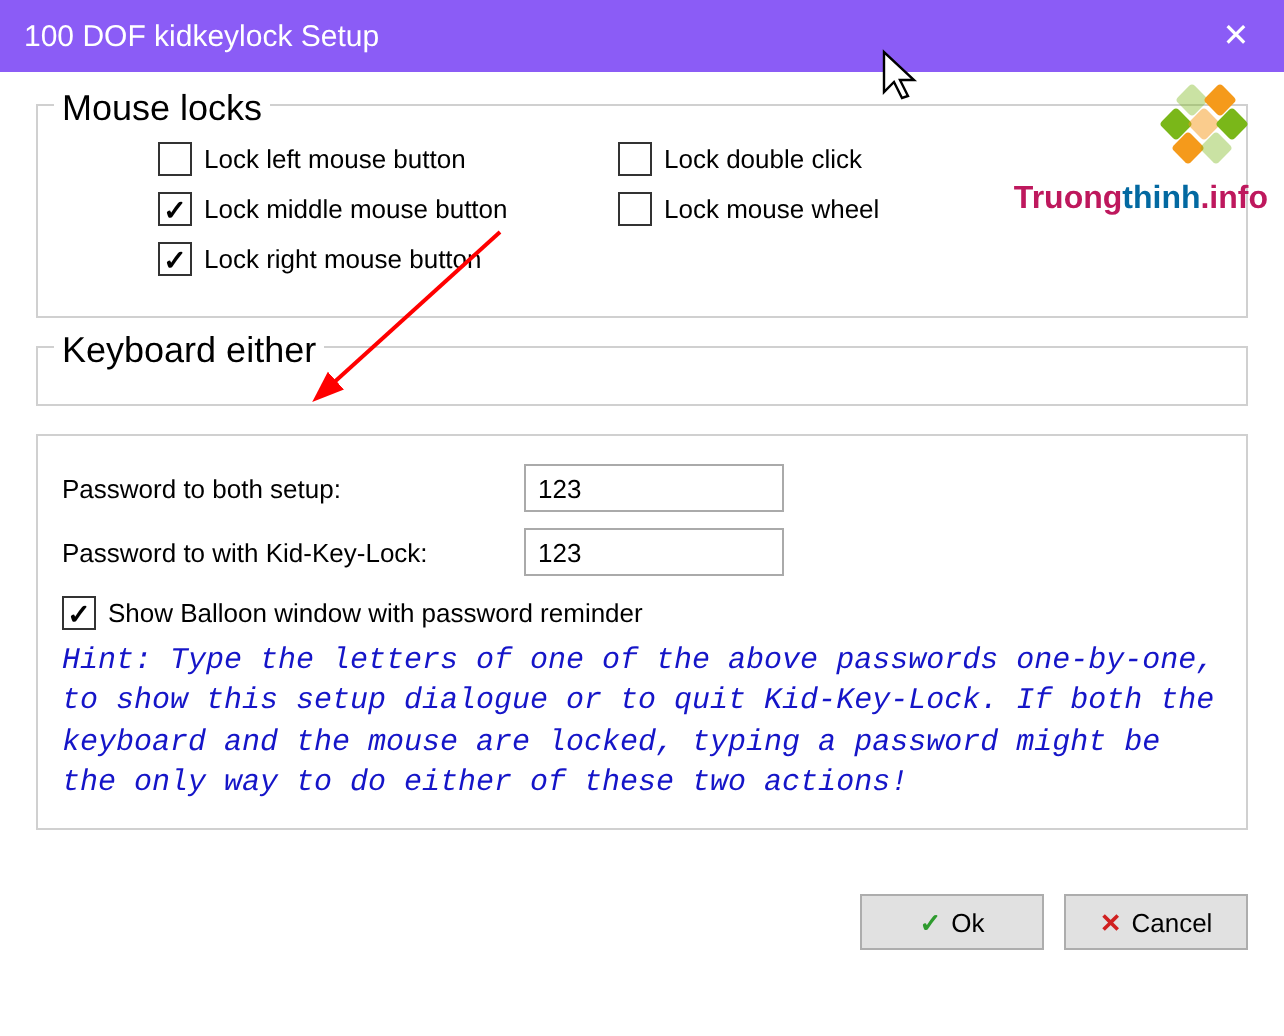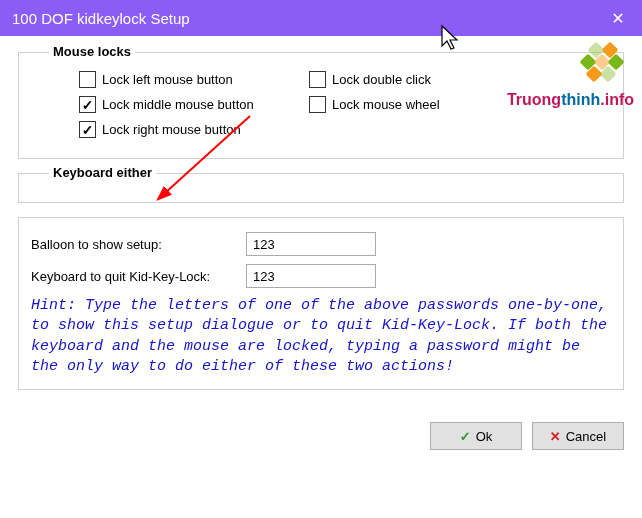--- a/index.html
+++ b/index.html
@@ -39,23 +39,22 @@
   position: relative;
   padding: 18px 12px 12px 12px;
   margin-bottom: 14px;
 }
 .groupbox-title {
   position: absolute;
   top: -9px;
   left: 8px;
   background: #fff;
   padding: 0 4px;
-  font-weight: 700;
-  font-size: 13px;
-  margin-left: 22px;
+  font-weight: 400;
+  font-size: 18px;
 }
 .mouse-row {
   display: flex;
   margin-bottom: 8px;
   padding-left: 48px;
 }
 .mouse-col1 { width: 230px; }
 .mouse-col2 { }
 .checkbox-wrap {
   display: flex;
@@ -112,20 +111,21 @@
   margin-bottom: 8px;
 }
 .pw-label { width: 215px; }
 .pw-input {
   width: 130px;
   height: 24px;
   border: 1px solid #aaa;
   padding: 4px 6px;
   font-family: inherit;
   font-size: 13px;
+  margin-left: 16px;
 }
 .balloon-row { margin-top: 10px; margin-bottom: 6px; }
 .hint {
   color: #1515c8;
   font-style: italic;
   font-size: 15px;
   line-height: 1.35;
   margin-top: 4px;
   font-family: Liberation Mono, monospace;
 }
@@ -232,26 +232,32 @@
       </div>
     </div>
   </div>
 
   <div class="groupbox keyboard-box">
     <div class="groupbox-title">Keyboard either</div>
   </div>
 
   <div class="groupbox password-box">
     <div class="pw-row">
-      <span class="pw-label">Balloon to show setup:</span>
+      <span class="pw-label">Password to both setup:</span>
       <input class="pw-input" type="text" value="123" style="">
     </div>
     <div class="pw-row">
-      <span class="pw-label">Keyboard to quit Kid-Key-Lock:</span>
+      <span class="pw-label">Password to with Kid-Key-Lock:</span>
       <input class="pw-input" type="text" value="123" style="">
+    </div>
+    <div class="balloon-row">
+      <label class="checkbox-wrap">
+        <span class="checkbox checked"></span>
+        <span>Show Balloon window with password reminder</span>
+      </label>
     </div>
     <div class="hint">Hint: Type the letters of one of the above passwords one-by-one, to show this setup dialogue or to quit Kid-Key-Lock. If both the keyboard and the mouse are locked, typing a password might be the only way to do either of these two actions!</div>
   </div>
 
 </div>
 
 <div class="button-row">
   <div class="btn">
     <span class="ok-icon">✓</span>
     <span>Ok</span>

